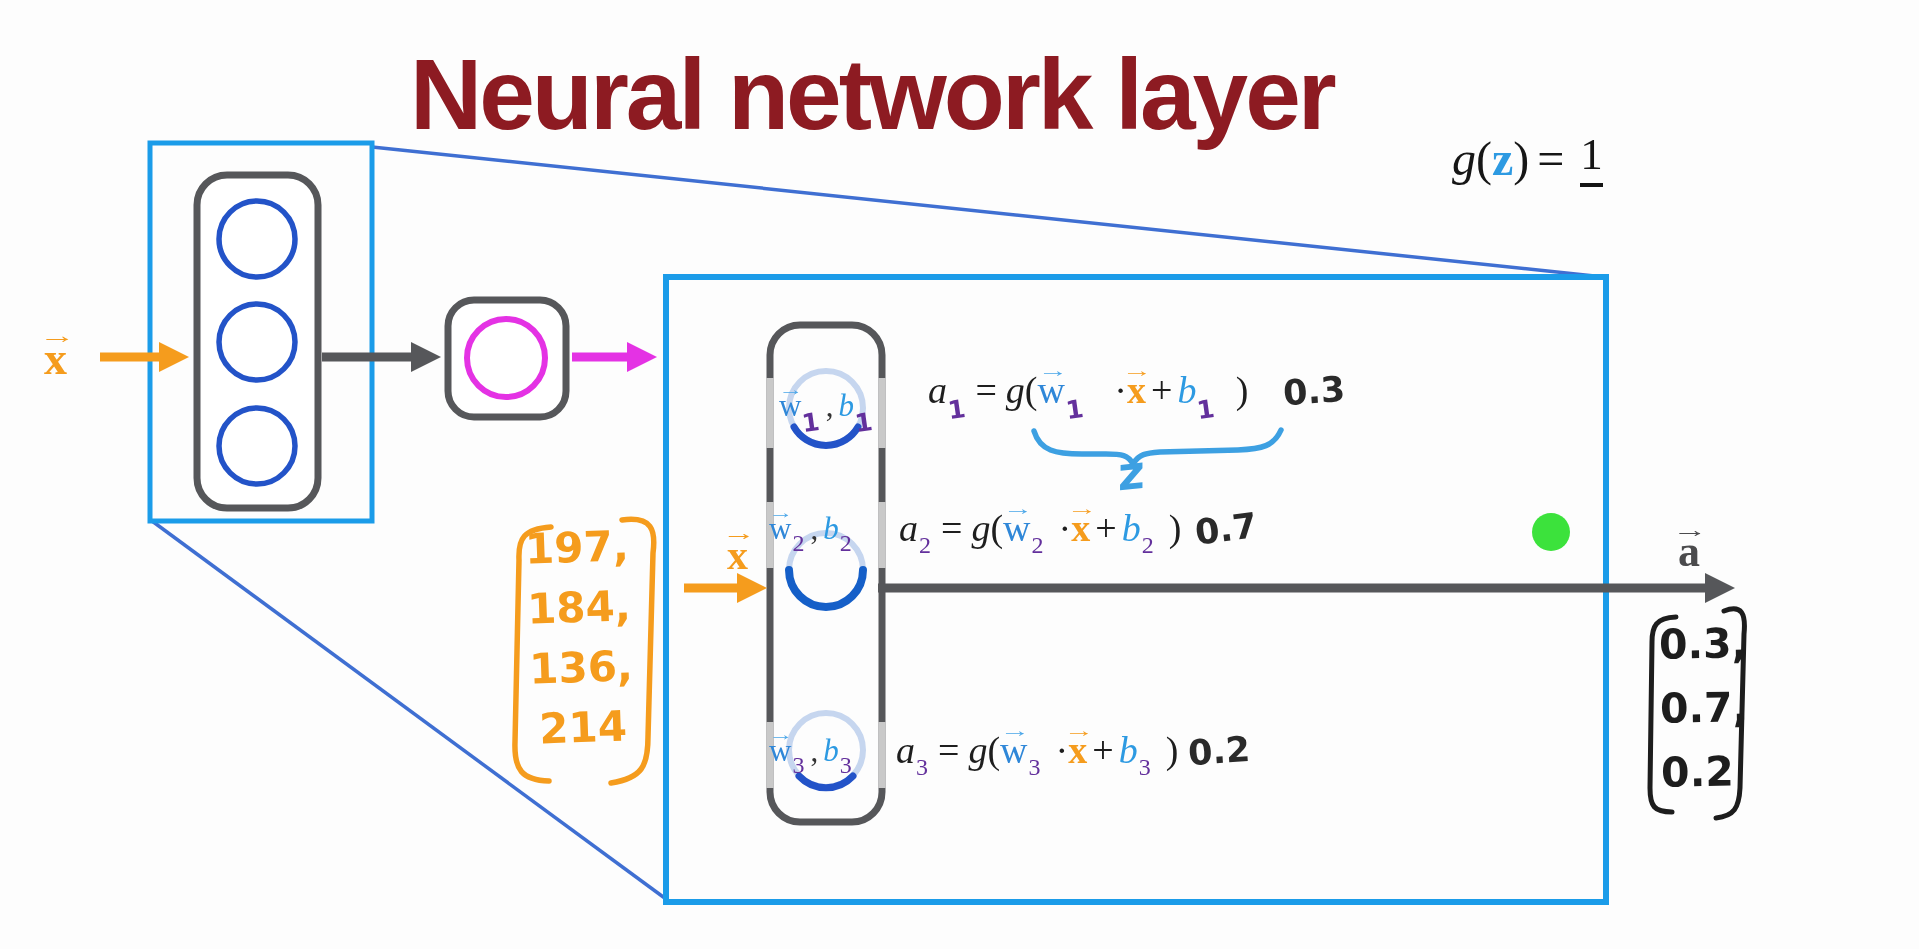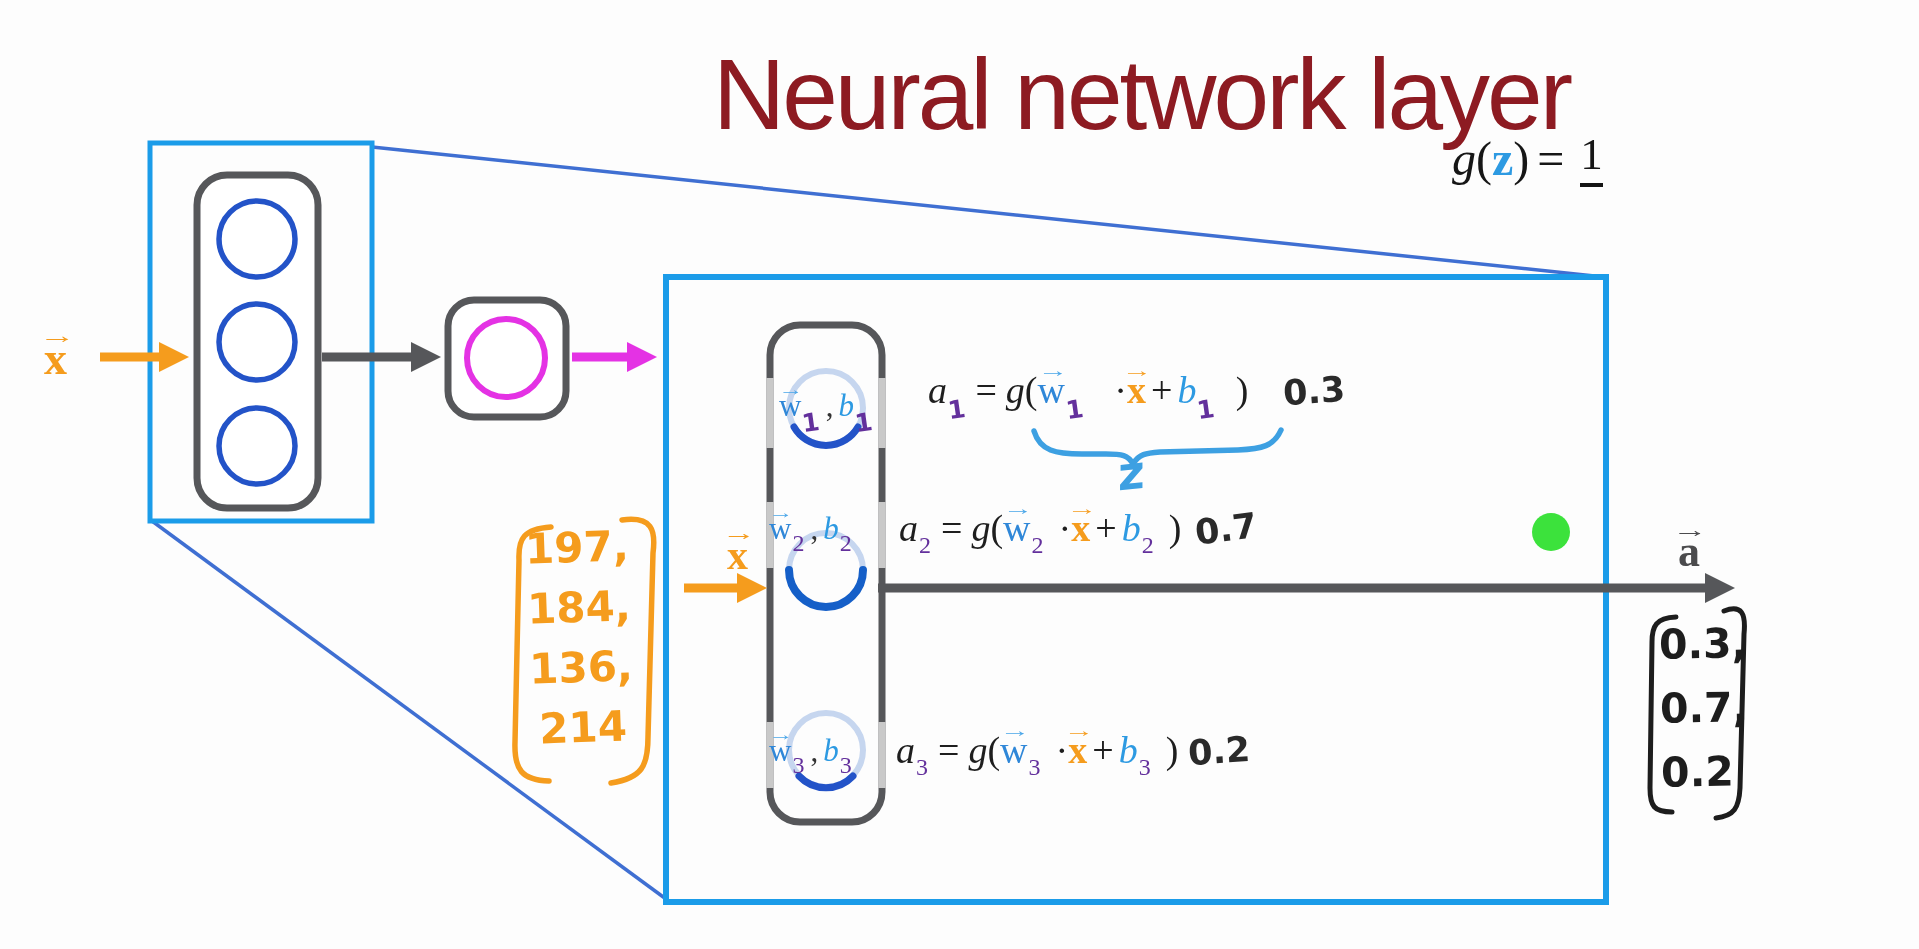--- a/index.html
+++ b/index.html
@@ -3,22 +3,22 @@
 <meta charset="utf-8">
 <style>
   html,body{margin:0;padding:0;background:#fff;}
   .stage{position:relative;width:1919px;height:949px;background:#fdfdfd;overflow:hidden;
          font-family:"Liberation Serif",serif;}
   .stage svg{position:absolute;left:0;top:0;}
 
   .abs{position:absolute;white-space:nowrap;}
 
   
-  .title{left:410px;top:44px;width:1160px;text-align:right;
-         font-family:"Liberation Sans",sans-serif;font-weight:400;
+  .title{left:410px;top:44px;width:1160px;text-align:left;
+         font-family:"Liberation Sans",sans-serif;font-weight:700;
          font-size:100px;line-height:1;letter-spacing:-3px;
          color:var(--c-title,#8d1b22);}
 
   
   .sigmoid{left:1452px;top:128px;display:flex;align-items:center;gap:16px;
            font-size:48px;color:#161616;justify-content:flex-end;}
   .sigmoid .gi,.sigmoid .ei{font-style:italic;}
   .zb{color:var(--c-b_blue,#2d9ae2);font-weight:700;}
   .frac{display:inline-flex;flex-direction:column;align-items:center;font-size:45px;}
   .frac .bar{height:4px;width:100%;background:#141414;margin:3px 0 2px 0;}

